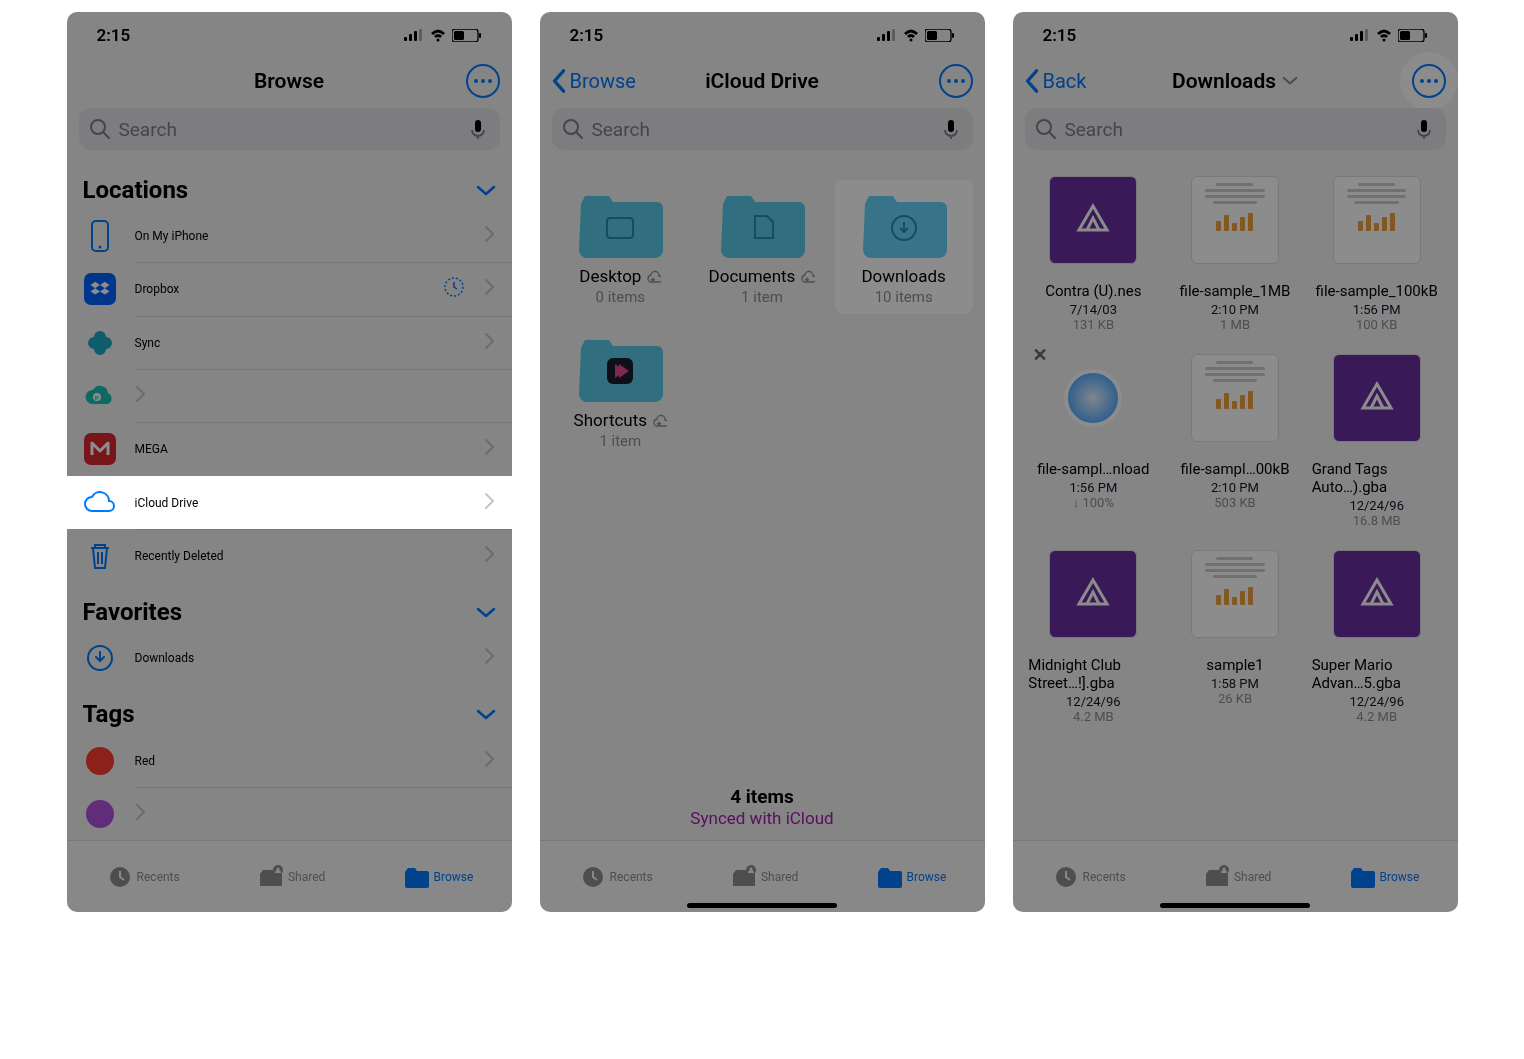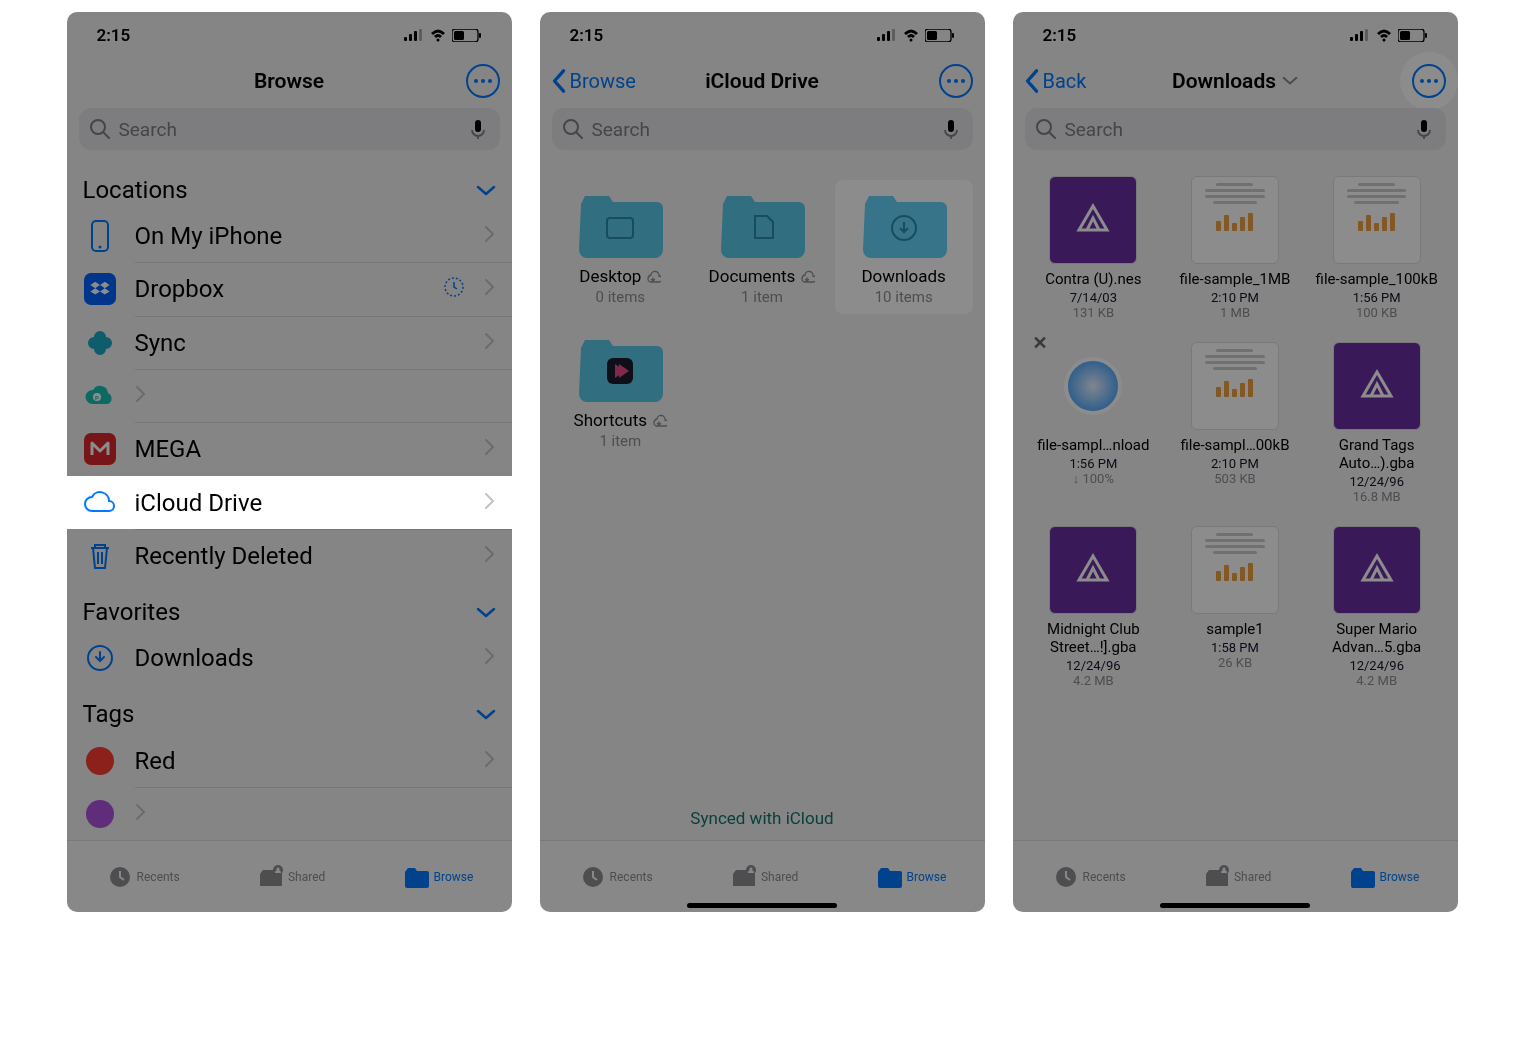--- a/index.html
+++ b/index.html
@@ -24,28 +24,28 @@
   .nav .chev-title{display:flex;align-items:center;gap:6px}
   .nav .chev-title svg{width:16px;height:16px;color:#8a8a8e}
 
   
   .search{margin:4px 12px 10px;height:42px;background:#e4e4e8;border-radius:12px;display:flex;align-items:center;padding:0 10px;gap:8px;color:#7f7f84;position:relative;z-index:2}
   .search input{flex:1;border:none;background:transparent;font-size:19px;color:#000;outline:none}
   .search input::placeholder{color:#7f7f84}
   .search svg{width:22px;height:22px;color:#7f7f84}
 
   
-  .section-header{display:flex;align-items:flex-end;justify-content:space-between;padding:16px 16px 6px;font-size:24px;font-weight:400;position:relative;z-index:2}
+  .section-header{display:flex;align-items:flex-end;justify-content:space-between;padding:16px 16px 6px;font-size:24px;font-weight:700;position:relative;z-index:2}
   .section-header .disclosure{color:#007aff}
   .section-header .disclosure svg{width:20px;height:14px}
 
   
   .row{display:flex;align-items:center;height:54px;padding:0 16px;gap:18px;position:relative;z-index:2}
   .row .icon{width:34px;height:34px;display:flex;align-items:center;justify-content:center}
-  .row .label{flex:1;font-size:24px}
+  .row .label{flex:1;font-size:12px}
   .row .chev{color:#c3c3c6}
   .row .chev svg{width:12px;height:18px}
   .row .extra{color:#007aff}
   .row.undim{background:#fff;z-index:10;box-shadow:0 0 0 0 #fff}
 
   .divider{height:1px;background:#d8d8db;margin-left:68px;position:relative;z-index:2}
 
   
   .folder-grid{display:grid;grid-template-columns:repeat(3,1fr);gap:10px 4px;padding:20px 12px;position:relative;z-index:2}
   .folder{display:flex;flex-direction:column;align-items:center;padding:8px 4px;border-radius:8px}
@@ -58,28 +58,28 @@
   
   .file-grid{display:grid;grid-template-columns:repeat(3,1fr);gap:10px 4px;padding:10px 12px;position:relative;z-index:2;overflow:hidden}
   .file{display:flex;flex-direction:column;align-items:center;padding:6px 2px;position:relative}
   .file .thumb{width:88px;height:88px;border-radius:6px;background:#fff;display:flex;align-items:center;justify-content:center;border:1px solid #ddd}
   .file .thumb.purple{background:#6b2fa3}
   .file .thumb.doc{background:#fff;flex-direction:column;justify-content:flex-start;padding:6px;gap:3px}
   .file .thumb.doc .line{height:3px;background:#ccc;width:80%;border-radius:2px}
   .file .thumb.doc .bars{display:flex;gap:3px;margin-top:4px;align-items:flex-end;height:20px}
   .file .thumb.doc .bars span{width:5px;background:#f0a040;border-radius:1px}
   .file .close-x{position:absolute;left:8px;top:-4px;font-size:18px;color:#666;font-weight:600}
-  .file .fname{font-size:15px;margin-top:6px;text-align:center;line-height:1.2;max-width:130px}
+  .file .fname{font-size:15px;margin-top:18px;text-align:left;line-height:1.2;max-width:130px}
   .file .ftime{font-size:13px;color:#0f172a;margin-top:2px}
   .file .fsize{font-size:13px;color:#8e8e93}
 
   
   .footinfo{text-align:center;padding:12px;position:relative;z-index:2;margin-top:auto}
   .footinfo .count{font-size:19px;font-weight:700}
-  .footinfo .sync{font-size:17px;color:#0f766e;margin-top:10px}
+  .footinfo .sync{font-size:17px;color:#a21caf;margin-top:0}
 
   
   .tabbar{height:72px;display:flex;justify-content:space-around;align-items:center;background:#f8f8f8;border-top:1px solid #ddd;position:relative;z-index:2}
   .tab{display:flex;flex-direction:row;align-items:center;gap:2px;font-size:12px;color:#8e8e93}
   .tab.active{color:#007aff}
   .tab svg{width:30px;height:26px}
 
   .home-ind{position:absolute;bottom:4px;left:50%;transform:translateX(-50%);width:150px;height:5px;background:#000;border-radius:3px;z-index:2}
 
   .scroll{flex:1;overflow:hidden;display:flex;flex-direction:column}
@@ -426,20 +426,21 @@
           <span>Shortcuts</span>
           <svg>
             <use href="#cloud-dl"></use>
           </svg>
         </div>
       <div class="fmeta">1 item</div>
     </div>
   </div>
 
   <div class="footinfo">
+    <div class="count">4 items</div>
     <div class="sync">Synced with iCloud</div>
   </div>
 
   <div class="tabbar">
     <div class="tab">
         <svg viewBox="0 0 30 26">
           <circle cx="15" cy="13" r="10" fill="currentColor"></circle>
           <path d="M15 7 v6 l4 3" stroke="#f8f8f8" stroke-width="2" fill="none"></path>
         </svg>
         <span>Recents</span>

